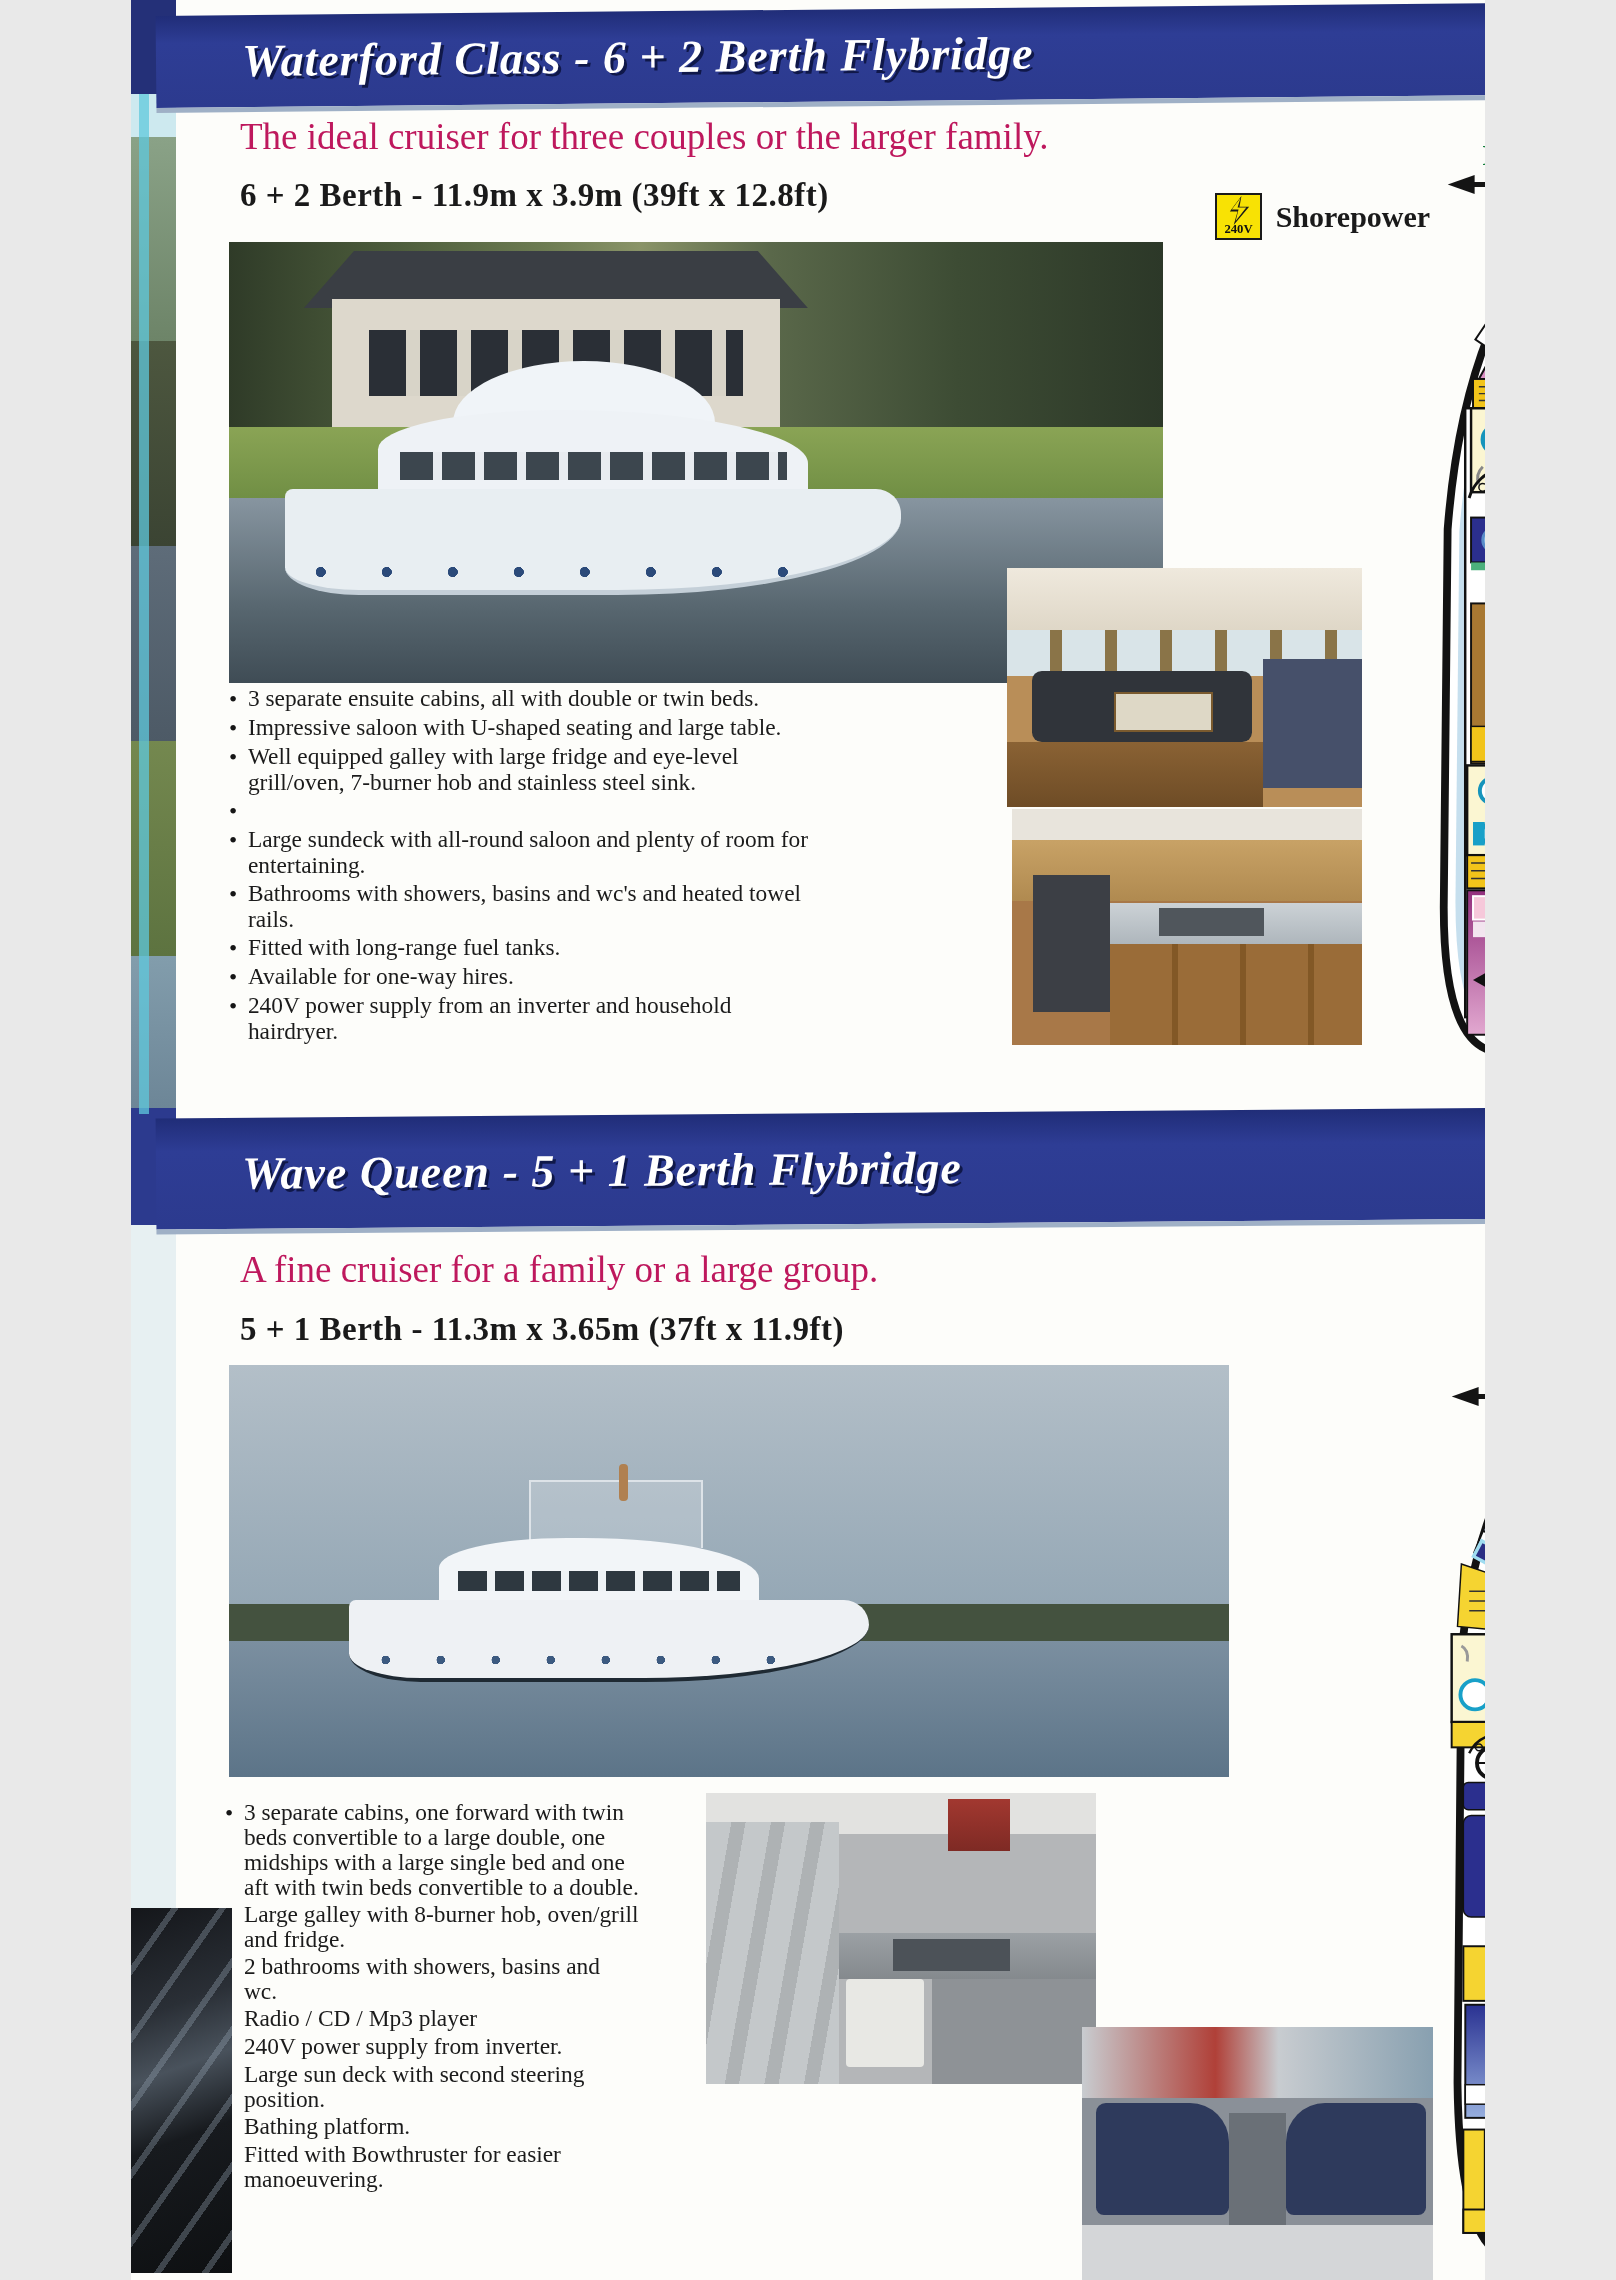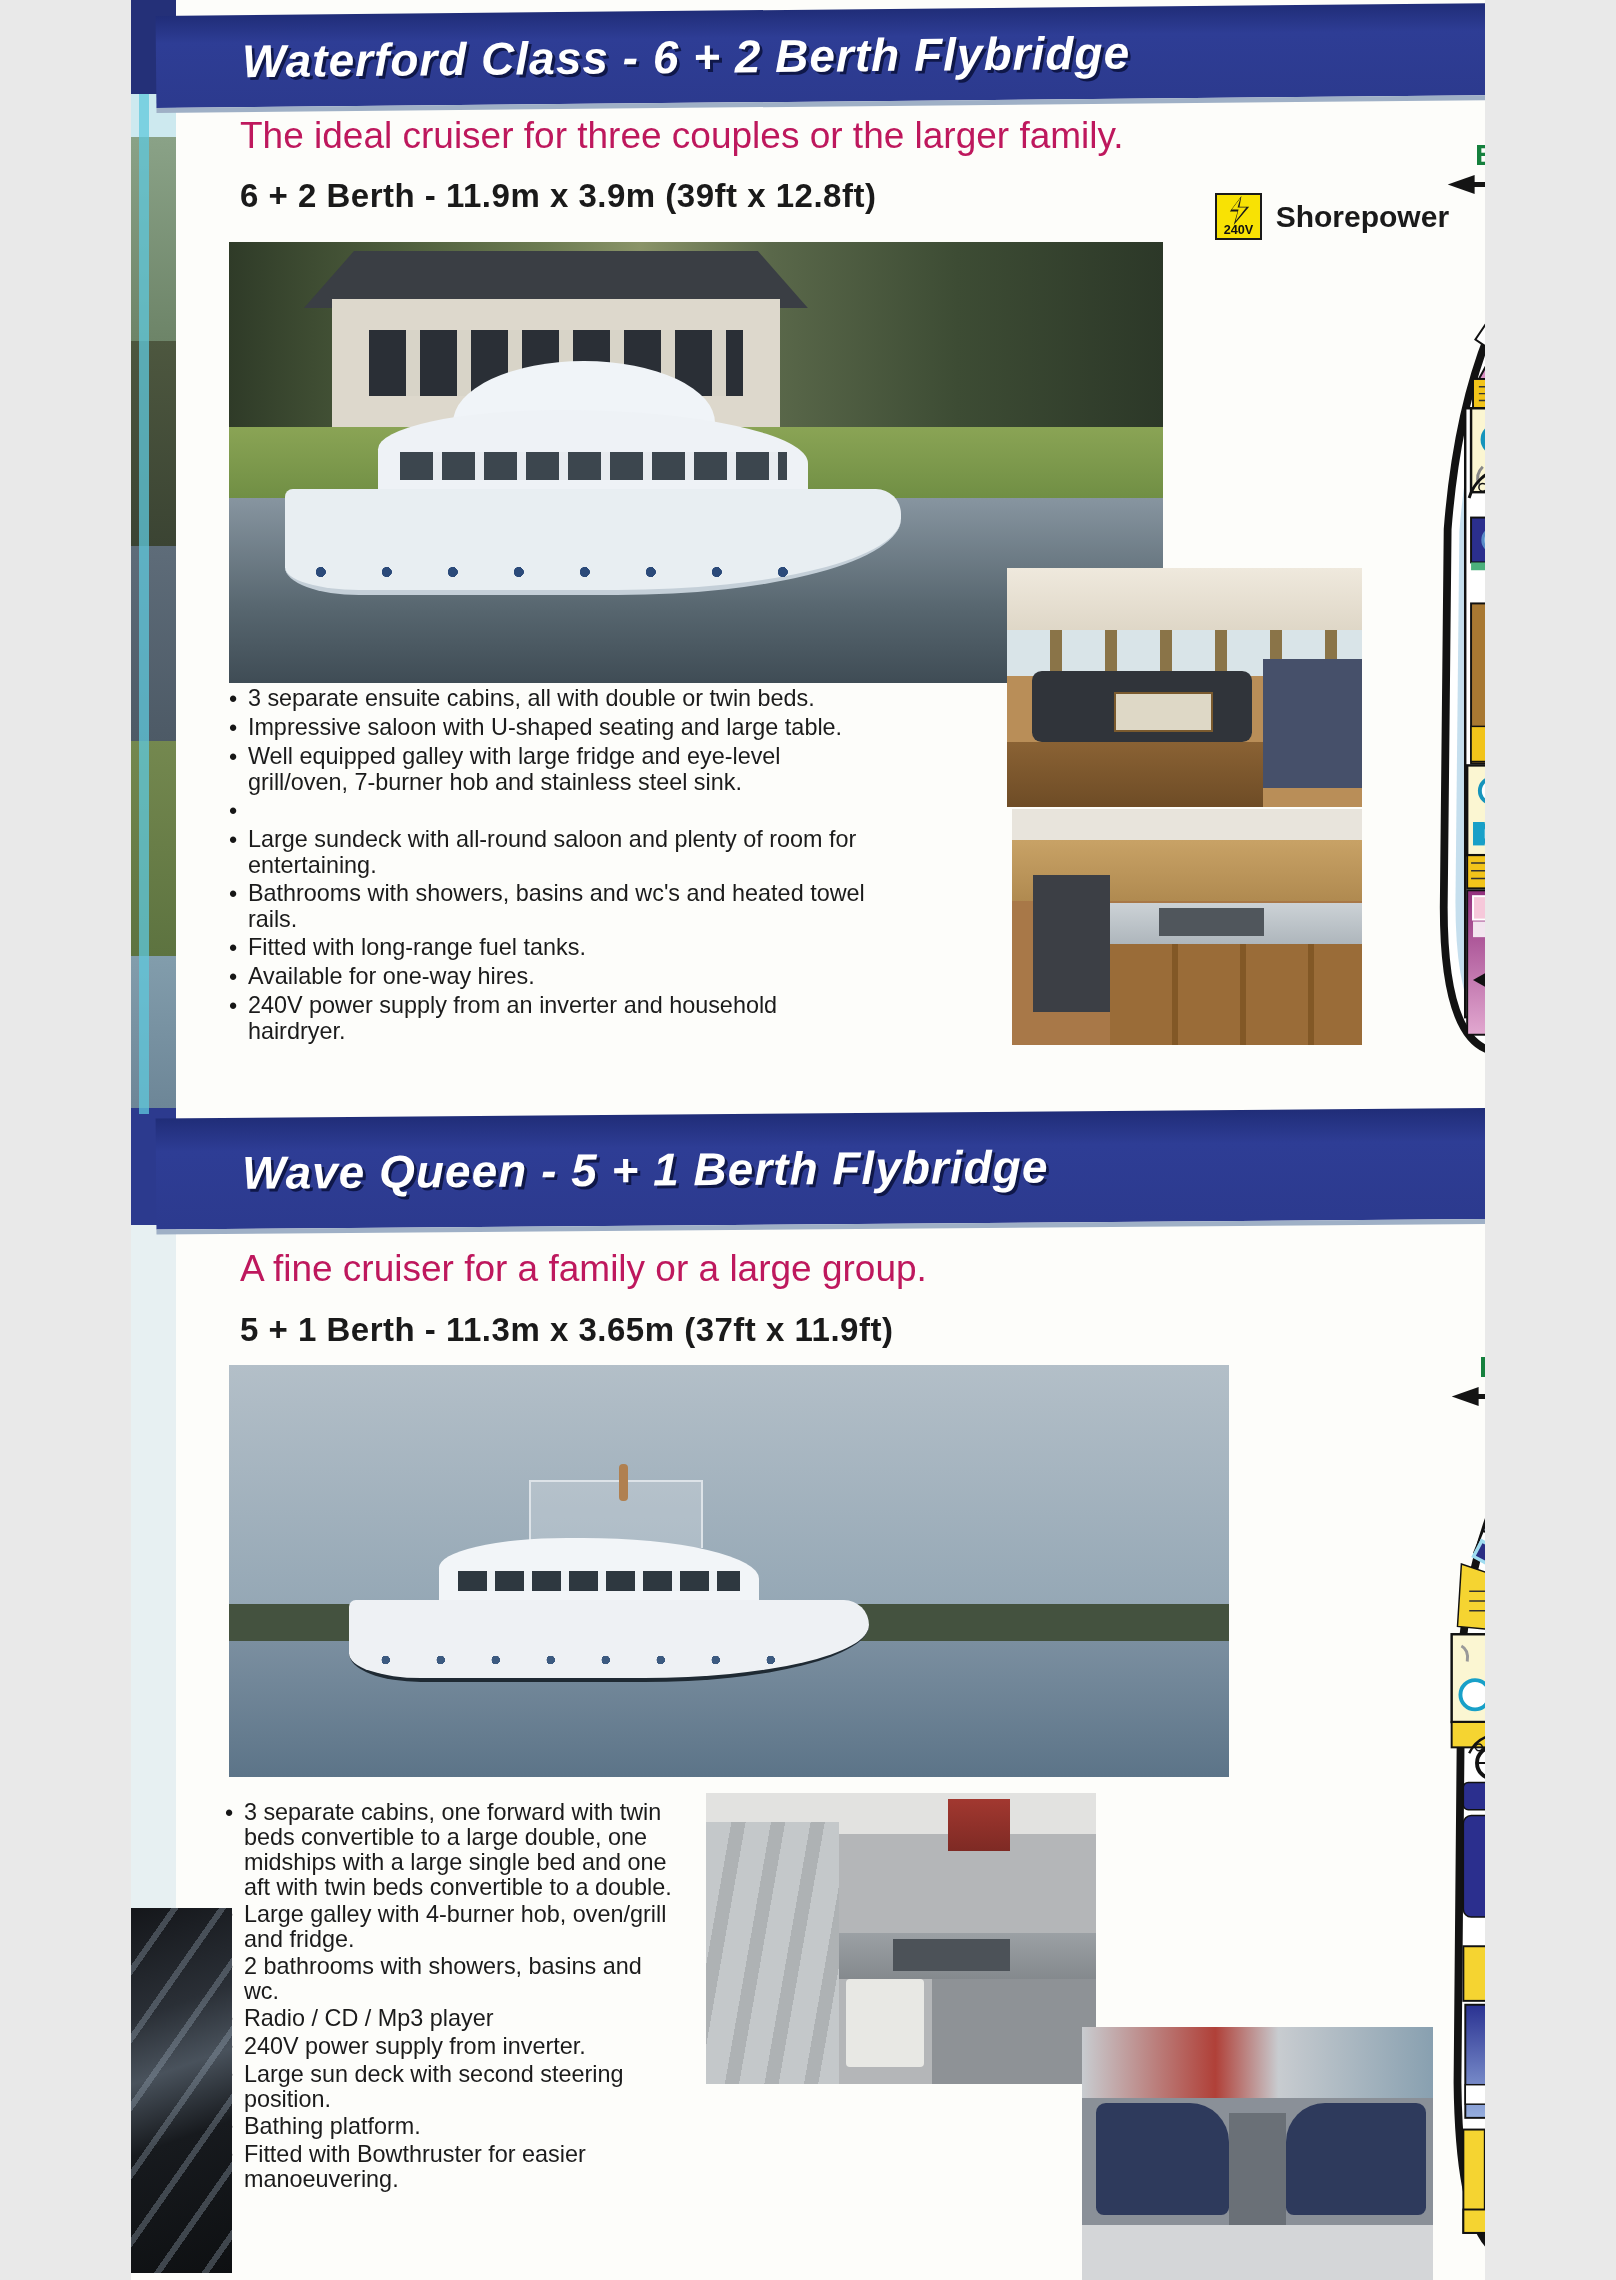--- a/index.html
+++ b/index.html
@@ -1,19 +1,19 @@
 <!DOCTYPE html>
 <html><head>
 <meta charset="utf-8">
 <style>
   html,body{margin:0;padding:0;background:#e9e9e9;}
   .page{
     position:relative; width:1354px; height:2280px; margin:0 auto;
     background:#fdfdfa; overflow:hidden;
-    font-family:Liberation Sans, sans-serif; color:#161616;
+    font-family:Liberation Serif, serif; color:#161616;
   }
   .abs{position:absolute;}
 
   
   .edge-seg{position:absolute; left:0; width:45px;}
   .edge-cyan{position:absolute; left:7.8px; width:10.7px; top:94px; height:1020px; background:#5fc8dc; opacity:.75;}
 
   
   .banner{
     position:absolute; left:25px; width:1658px;
@@ -479,21 +479,21 @@
   <ul class="features f2">
       <li>
         <span class="bullet">•</span>
         <span class="feature-text">3 separate cabins, one forward with twin
 beds convertible to a large double, one
 midships with a large single bed and one
 aft with twin beds convertible to a double.</span>
       </li>
       <li>
         <span class="bullet">•</span>
-        <span class="feature-text">Large galley with 4-burner hob, oven/grill
+        <span class="feature-text">Large galley with 8-burner hob, oven/grill
 and fridge.</span>
       </li>
       <li>
         <span class="bullet">•</span>
         <span class="feature-text">2 bathrooms with showers, basins and
 wc.</span>
       </li>
       <li>
         <span class="bullet">•</span>
         <span class="feature-text">Radio / CD / Mp3 player</span>

